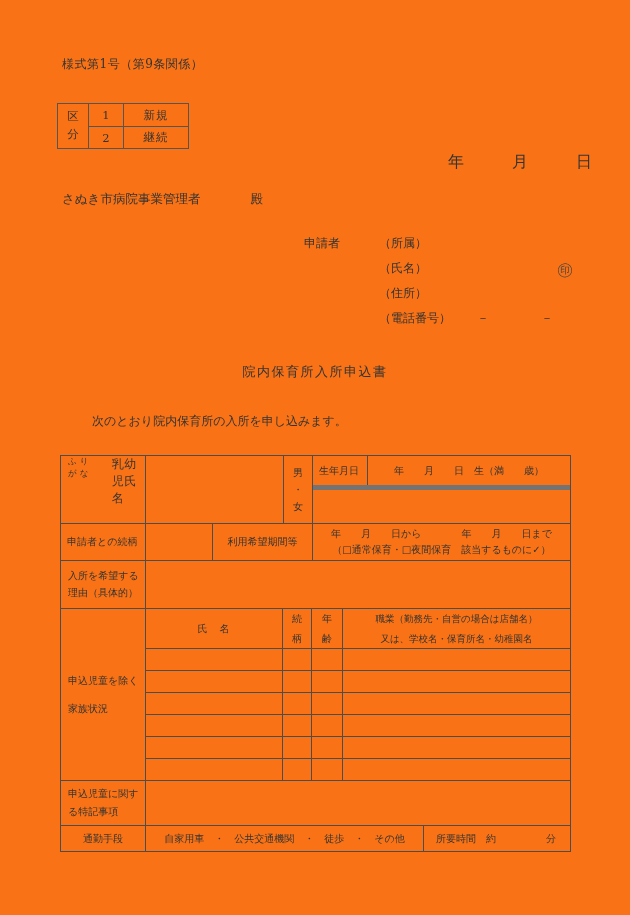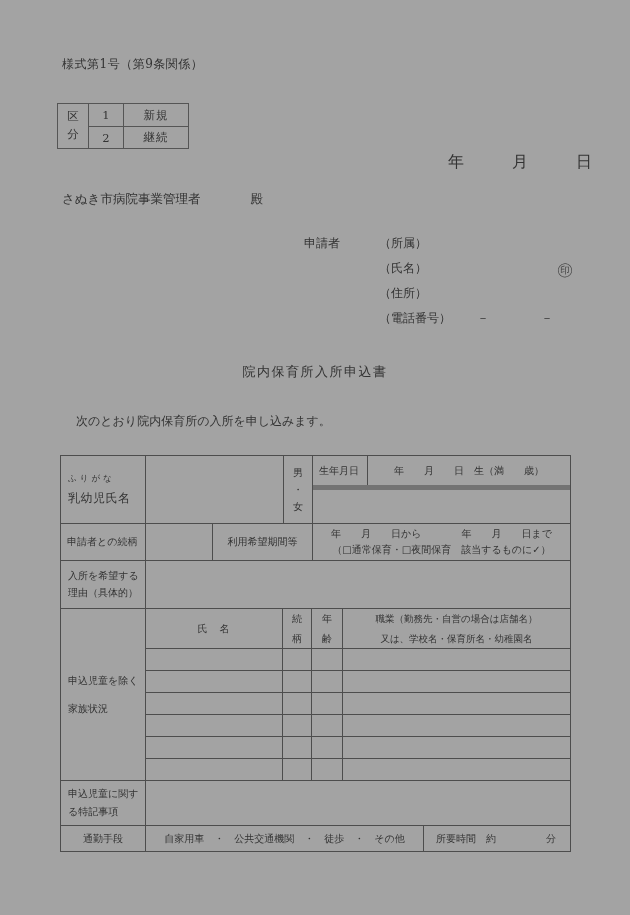--- a/index.html
+++ b/index.html
@@ -1,21 +1,21 @@
 <!DOCTYPE html>
 <html><head>
 <meta charset="utf-8">
 <style>
   * { box-sizing: border-box; margin: 0; padding: 0; }
   html, body { background: #fff; }
   .page {
     position: relative;
     width: 630px;
     height: 915px;
-    background: #a3a3a3;
+    background: #f97316;
     color: #333;
     font-family: "DejaVu Serif", "Liberation Serif", serif;
     overflow: hidden;
   }
   .abs { position: absolute; }
 
   
   .form-number { left: 62px; top: 56px; font-size: 12px; letter-spacing: 0.5px; }
 
   .cat-table {
@@ -44,41 +44,41 @@
   .addressee-honorific { margin-left: 50px; }
 
   .applicant-block { left: 290px; top: 231px; width: 280px; font-size: 12px; }
   .app-row { position: relative; height: 25px; padding-left: 75px; line-height: 25px; margin-left: 14px; }
   .app-label { position: absolute; left: 0; top: 0; }
   .seal { position: absolute; left: 253px; top: 1px; font-size: 16px; color: #444; }
   .dash-1 { position: absolute; left: 173px; top: 0; }
   .dash-2 { position: absolute; left: 237px; top: 0; }
 
   .doc-title { left: 0; top: 363px; width: 630px; text-align: center; font-size: 13px; letter-spacing: 1.5px; }
-  .intro-line { left: 76px; top: 413px; font-size: 12px; }
+  .intro-line { left: 92px; top: 413px; font-size: 12px; }
 
   
   .main-table {
     left: 60px; top: 455px;
     width: 511px;
     border: 1px solid #4d4d4d;
     font-size: 10px;
     display: flex; flex-direction: column;
   }
   .t-row { display: flex; border-bottom: 1px solid #4d4d4d; }
   .t-row:last-child { border-bottom: none; }
   .cell { border-right: 1px solid #4d4d4d; }
   .cell:last-child { border-right: none; }
   .cc { display: flex; align-items: center; justify-content: center; }
   .cl { display: flex; align-items: center; }
   .v-text { white-space: pre-line; text-align: center; }
 
   
   .row-name { height: 68px; }
-  .cell-name-label { width: 85px; display: flex; flex-direction: column; justify-content: center; padding-left: 7px; gap: 5px; }
+  .cell-name-label { width: 85px; display: flex; flex-direction: row; justify-content: flex-end; padding-left: 7px; gap: 19px; }
   .furigana { font-size: 8.5px; letter-spacing: 3px; }
   .child-name-label { font-size: 12px; letter-spacing: 0.5px; }
   .cell-name-blank { width: 138px; }
   .cell-gender { width: 29px; font-size: 10px; line-height: 1.7; }
   .cell-birth-block { flex: 1; display: flex; flex-direction: column; border-right: none; }
   .birth-subrow { height: 34px; display: flex; border-bottom: 5px solid #737373; }
   .order-subrow { height: 34px; display: flex; align-items: center; padding-left: 9px; }
   .birth-label { width: 55px; border-right: 1px solid #4d4d4d; display: flex; align-items: center; padding-left: 6px; }
   .birth-value { flex: 1; display: flex; align-items: center; justify-content: center; }
 

